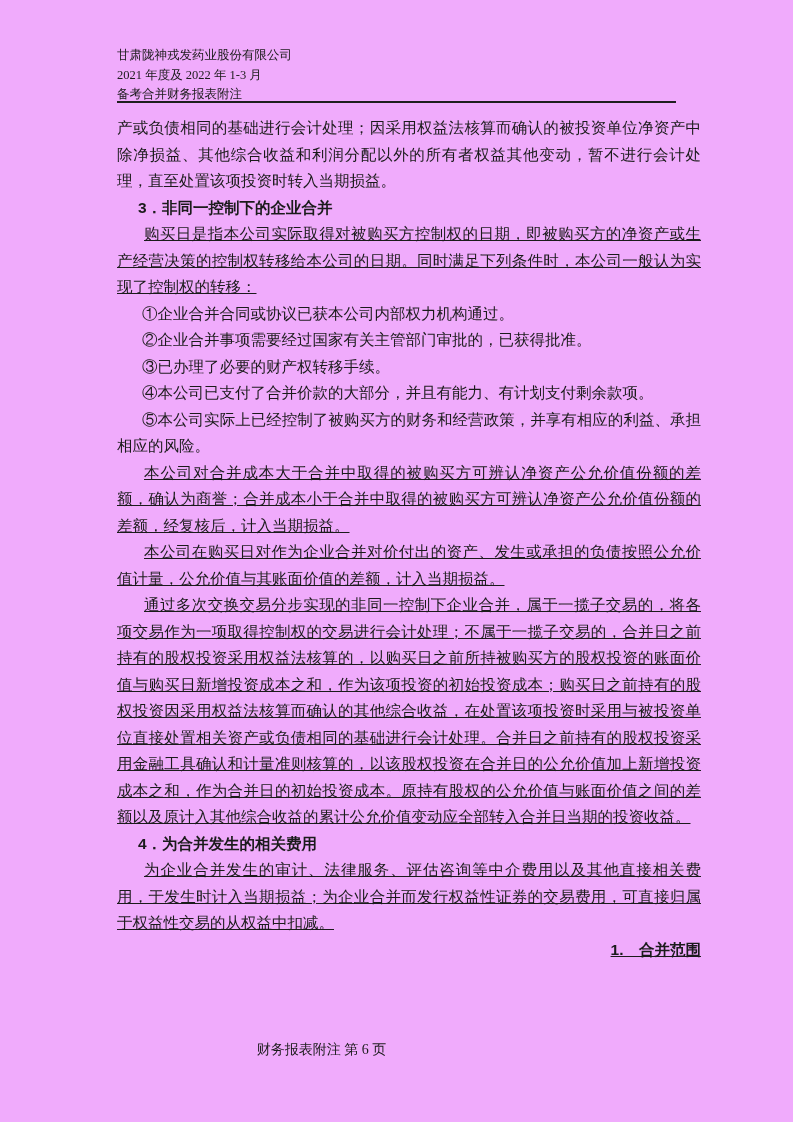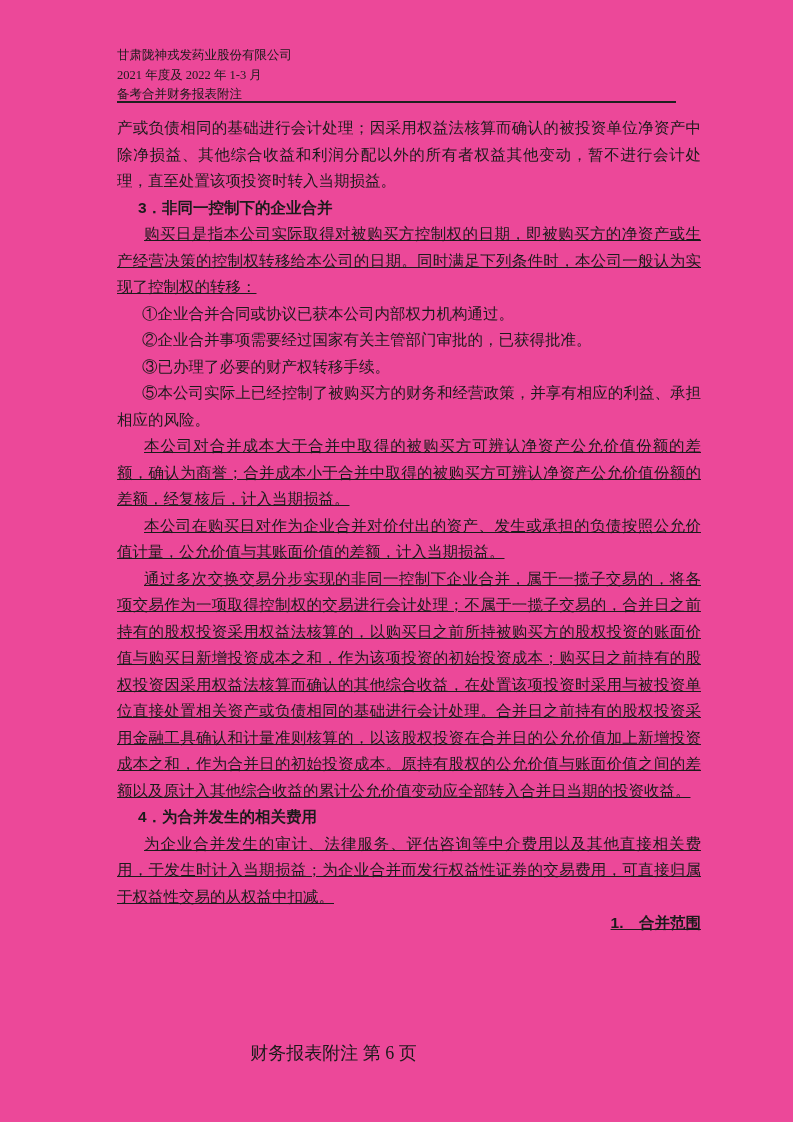--- a/index.html
+++ b/index.html
@@ -1,20 +1,20 @@
 <!DOCTYPE html>
 <html><head>
 <meta charset="utf-8">
 <style>
   html, body { margin: 0; padding: 0; background: #ffffff; }
   .page {
     position: relative;
     width: 793px;
     height: 1122px;
-    background: #ec4899;
+    background: #f0abfc;
     overflow: hidden;
     color: #1b1b1b;
     font-family: "Liberation Serif", "DejaVu Serif", serif;
   }
   .doc-header {
     position: absolute;
     left: 117px;
     top: 46px;
     width: 559px;
     font-size: 12.5px;
@@ -61,25 +61,25 @@
   .sub-heading {
     text-indent: 2px;
     font-weight: bold;
     font-family: "Liberation Sans", "DejaVu Sans", sans-serif;
     margin-top: 2px;
     text-align: right;
     text-decoration: underline;
   }
   .doc-footer {
     position: absolute;
-    left: 16px;
+    left: 4px;
     top: 1041px;
     width: 635px;
     text-align: center;
-    font-size: 18px;
+    font-size: 14px;
     color: #1b1b1b;
   }
 </style>
 </head>
 <body>
 
 <div class="page">
 
   <div class="doc-header">
     <div>甘肃陇神戎发药业股份有限公司</div>
@@ -88,20 +88,21 @@
   </div>
   <div class="header-rule"></div>
 
   <div class="doc-body">
     <div class="para-cont">产或负债相同的基础进行会计处理；因采用权益法核算而确认的被投资单位净资产中除净损益、其他综合收益和利润分配以外的所有者权益其他变动，暂不进行会计处理，直至处置该项投资时转入当期损益。</div>
     <div class="num-heading">3．非同一控制下的企业合并</div>
     <div class="para">购买日是指本公司实际取得对被购买方控制权的日期，即被购买方的净资产或生产经营决策的控制权转移给本公司的日期。同时满足下列条件时，本公司一般认为实现了控制权的转移：</div>
     <div class="list-item">①企业合并合同或协议已获本公司内部权力机构通过。</div>
     <div class="list-item">②企业合并事项需要经过国家有关主管部门审批的，已获得批准。</div>
     <div class="list-item">③已办理了必要的财产权转移手续。</div>
+    <div class="list-item">④本公司已支付了合并价款的大部分，并且有能力、有计划支付剩余款项。</div>
     <div class="list-item">⑤本公司实际上已经控制了被购买方的财务和经营政策，并享有相应的利益、承担相应的风险。</div>
     <div class="para">本公司对合并成本大于合并中取得的被购买方可辨认净资产公允价值份额的差额，确认为商誉；合并成本小于合并中取得的被购买方可辨认净资产公允价值份额的差额，经复核后，计入当期损益。</div>
     <div class="para">本公司在购买日对作为企业合并对价付出的资产、发生或承担的负债按照公允价值计量，公允价值与其账面价值的差额，计入当期损益。</div>
     <div class="para">通过多次交换交易分步实现的非同一控制下企业合并，属于一揽子交易的，将各项交易作为一项取得控制权的交易进行会计处理；不属于一揽子交易的，合并日之前持有的股权投资采用权益法核算的，以购买日之前所持被购买方的股权投资的账面价值与购买日新增投资成本之和，作为该项投资的初始投资成本；购买日之前持有的股权投资因采用权益法核算而确认的其他综合收益，在处置该项投资时采用与被投资单位直接处置相关资产或负债相同的基础进行会计处理。合并日之前持有的股权投资采用金融工具确认和计量准则核算的，以该股权投资在合并日的公允价值加上新增投资成本之和，作为合并日的初始投资成本。原持有股权的公允价值与账面价值之间的差额以及原计入其他综合收益的累计公允价值变动应全部转入合并日当期的投资收益。</div>
     <div class="num-heading">4．为合并发生的相关费用</div>
     <div class="para">为企业合并发生的审计、法律服务、评估咨询等中介费用以及其他直接相关费用，于发生时计入当期损益；为企业合并而发行权益性证券的交易费用，可直接归属于权益性交易的从权益中扣减。</div>
     <div class="sub-heading">1.　合并范围</div>
   </div>
 
   <div class="doc-footer">财务报表附注 第 6 页</div>

